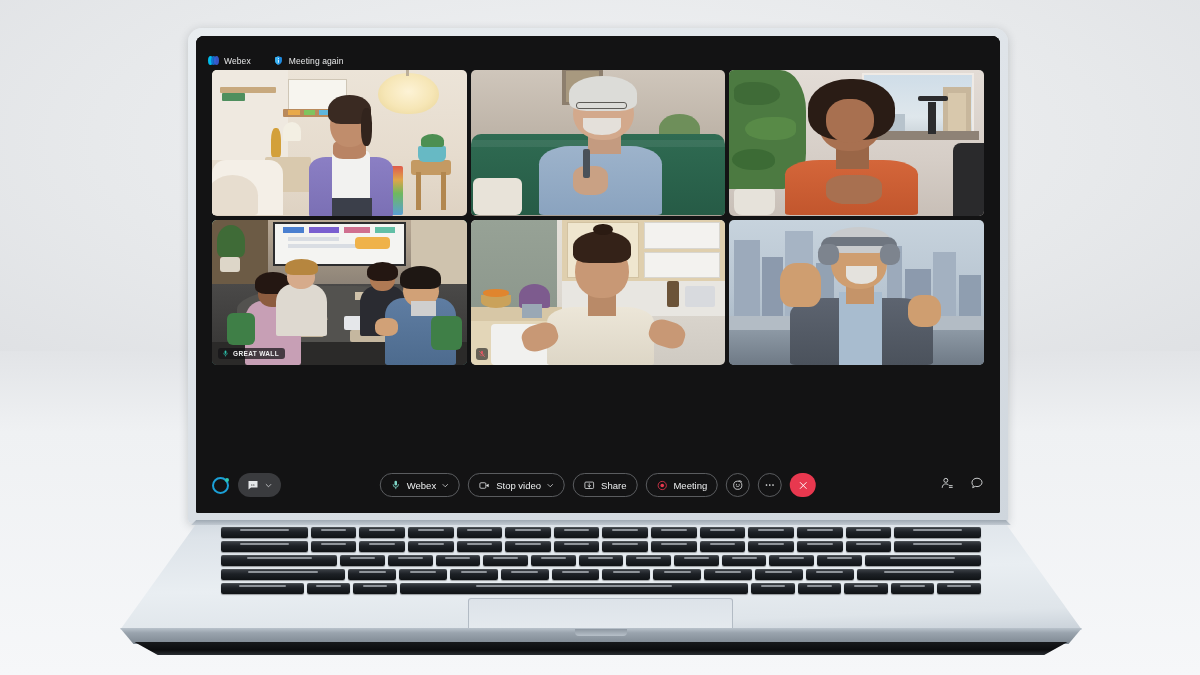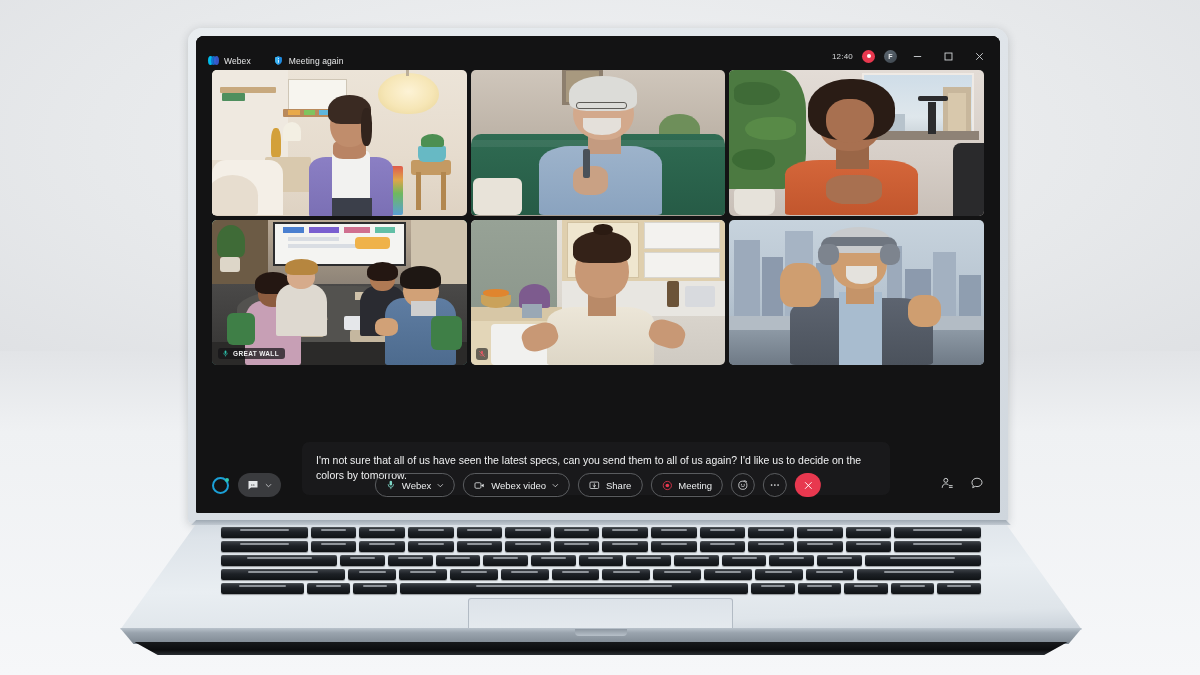--- a/index.html
+++ b/index.html
@@ -287,45 +287,20 @@
           <div class="tb-item">
             <svg class="info-icon" viewBox="0 0 24 24">
               <path d="M12 2.5 4.5 5.6v6.2c0 4.7 3.2 8.6 7.5 9.7 4.3-1.1 7.5-5 7.5-9.7V5.6Z" fill="#1d8ae0"></path>
               <path d="M12 2.5 4.5 5.6v6.2c0 4.7 3.2 8.6 7.5 9.7Z" fill="#3bb3f0"></path>
               <rect x="11.1" y="10" width="1.8" height="7" rx=".9" fill="#fff"></rect>
               <circle cx="12" cy="7.6" r="1.1" fill="#fff"></circle>
             </svg>
             <span class="tb-label">Meeting again</span>
           </div>
 
-          <div id="tb-right">
-            <span id="clock">12:40</span>
-
-            <span id="rec-dot">
-                <i></i>
-              </span>
-
-            <span id="avatar">F</span>
-
-            <span class="wbtn">
-              <svg width="11" height="11" viewBox="0 0 12 12">
-                  <path d="M2 6h8" stroke="currentColor" stroke-width="1" fill="none"></path>
-                </svg>
-            </span>
-            <span class="wbtn">
-              <svg width="11" height="11" viewBox="0 0 12 12">
-                  <rect x="2.2" y="2.2" width="7.6" height="7.6" stroke="currentColor" stroke-width="1" fill="none"></rect>
-                </svg>
-            </span>
-            <span class="wbtn">
-              <svg width="11" height="11" viewBox="0 0 12 12">
-                  <path d="M2.4 2.4 9.6 9.6M9.6 2.4 2.4 9.6" stroke="currentColor" stroke-width="1" fill="none"></path>
-                </svg>
-            </span>
-          </div>
         </div>
 
 
         <div id="stage">
           <div id="grid">
 
             <div class="tile">
               <div class="art">
                 <div class="scene" style="background:linear-gradient(180deg,#ece4d8 0%,#e6dcce 58%,#ded2c2 100%);">
                   <div style="position:absolute;left:0;top:0;width:30%;height:62%;background:#efe9e0;"></div>
@@ -529,23 +504,20 @@
                   <div style="position:absolute;left:35%;top:17%;width:8%;height:14%;background:#7d848e;border-radius:40%;"></div>
                   <div style="position:absolute;left:59%;top:17%;width:8%;height:14%;background:#7d848e;border-radius:40%;"></div>
                   <div style="position:absolute;left:20%;top:30%;width:16%;height:30%;background:#cf9e70;border-radius:40% 40% 30% 30%;"></div>
                   <div style="position:absolute;left:70%;top:52%;width:13%;height:22%;background:#cf9e70;border-radius:40%;"></div>
                 </div>
               </div>
             </div>
 
           </div>
 
-          <div id="captions">
-            <span>I'm not sure that all of us have seen the latest specs, can you send them to all of us again? I'd like us to decide on the colors by tomorrow.</span>
-          </div>
         </div>
 
         <div id="controls">
 
           <div id="ctrl-left">
             <div id="assistant"></div>
             <div class="pill filled">
               <svg width="12" height="12" viewBox="0 0 24 24">
                 <path d="M3 4h18v13H8l-5 4Z" fill="#e6e8ea"></path>
                 <text x="12" y="13" font-size="8" text-anchor="middle" fill="#3a3b3e" font-family="Liberation Sans">cc</text>
@@ -567,21 +539,21 @@
               <svg class="chev" viewBox="0 0 12 12">
                 <path d="M2 4.2 6 8.2l4-4" stroke="currentColor" stroke-width="1.2" fill="none" stroke-linecap="round"></path>
               </svg>
             </div>
 
             <div class="pill">
               <svg width="11" height="11" viewBox="0 0 24 24">
                 <rect x="2.5" y="6" width="13" height="12" rx="2.4" stroke="currentColor" stroke-width="1.7" fill="none"></rect>
                 <path d="M16.5 11.2 21.5 8v8l-5-3.2Z" fill="currentColor"></path>
               </svg>
-              <span>Webex video</span>
+              <span>Stop video</span>
               <svg class="chev" viewBox="0 0 12 12">
                 <path d="M2 4.2 6 8.2l4-4" stroke="currentColor" stroke-width="1.2" fill="none" stroke-linecap="round"></path>
               </svg>
             </div>
 
             <div class="pill">
               <svg width="11" height="11" viewBox="0 0 24 24">
                 <rect x="2.5" y="4.5" width="19" height="14" rx="2.2" stroke="currentColor" stroke-width="1.7" fill="none"></rect>
                 <path d="M12 8v7M12 8l-3 3M12 8l3 3" stroke="currentColor" stroke-width="1.6" fill="none" stroke-linecap="round" transform="rotate(180 12 11.5)"></path>
               </svg>

